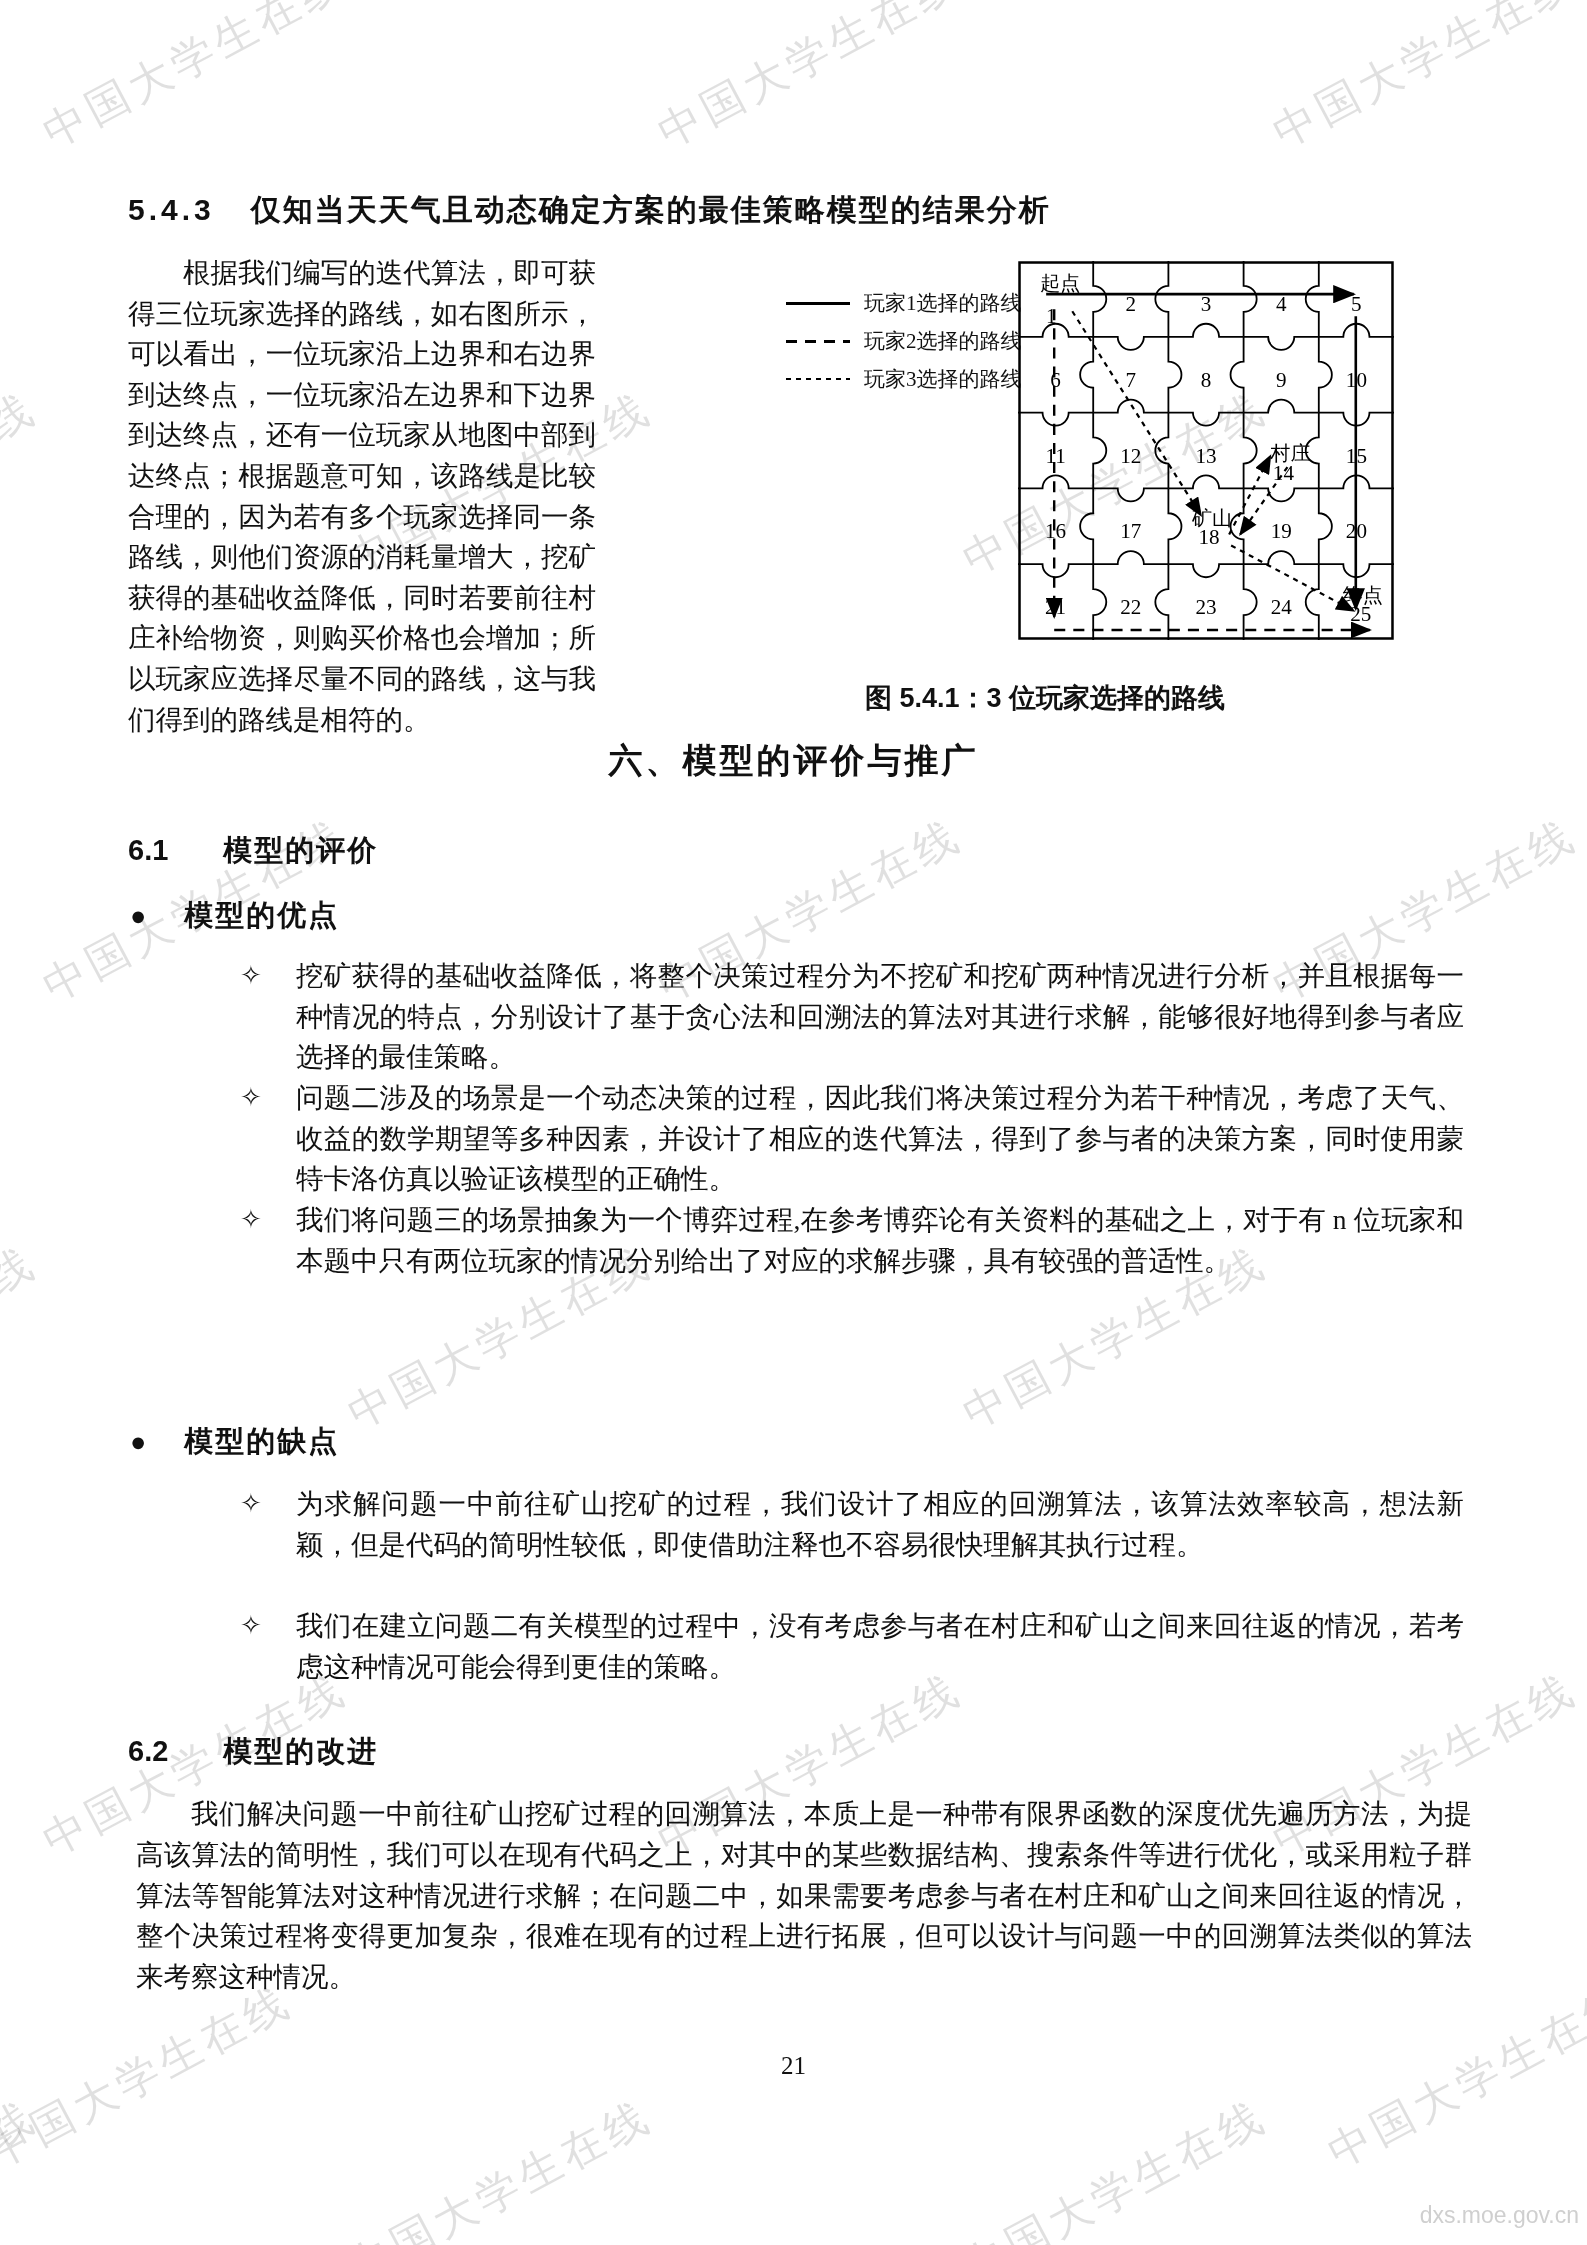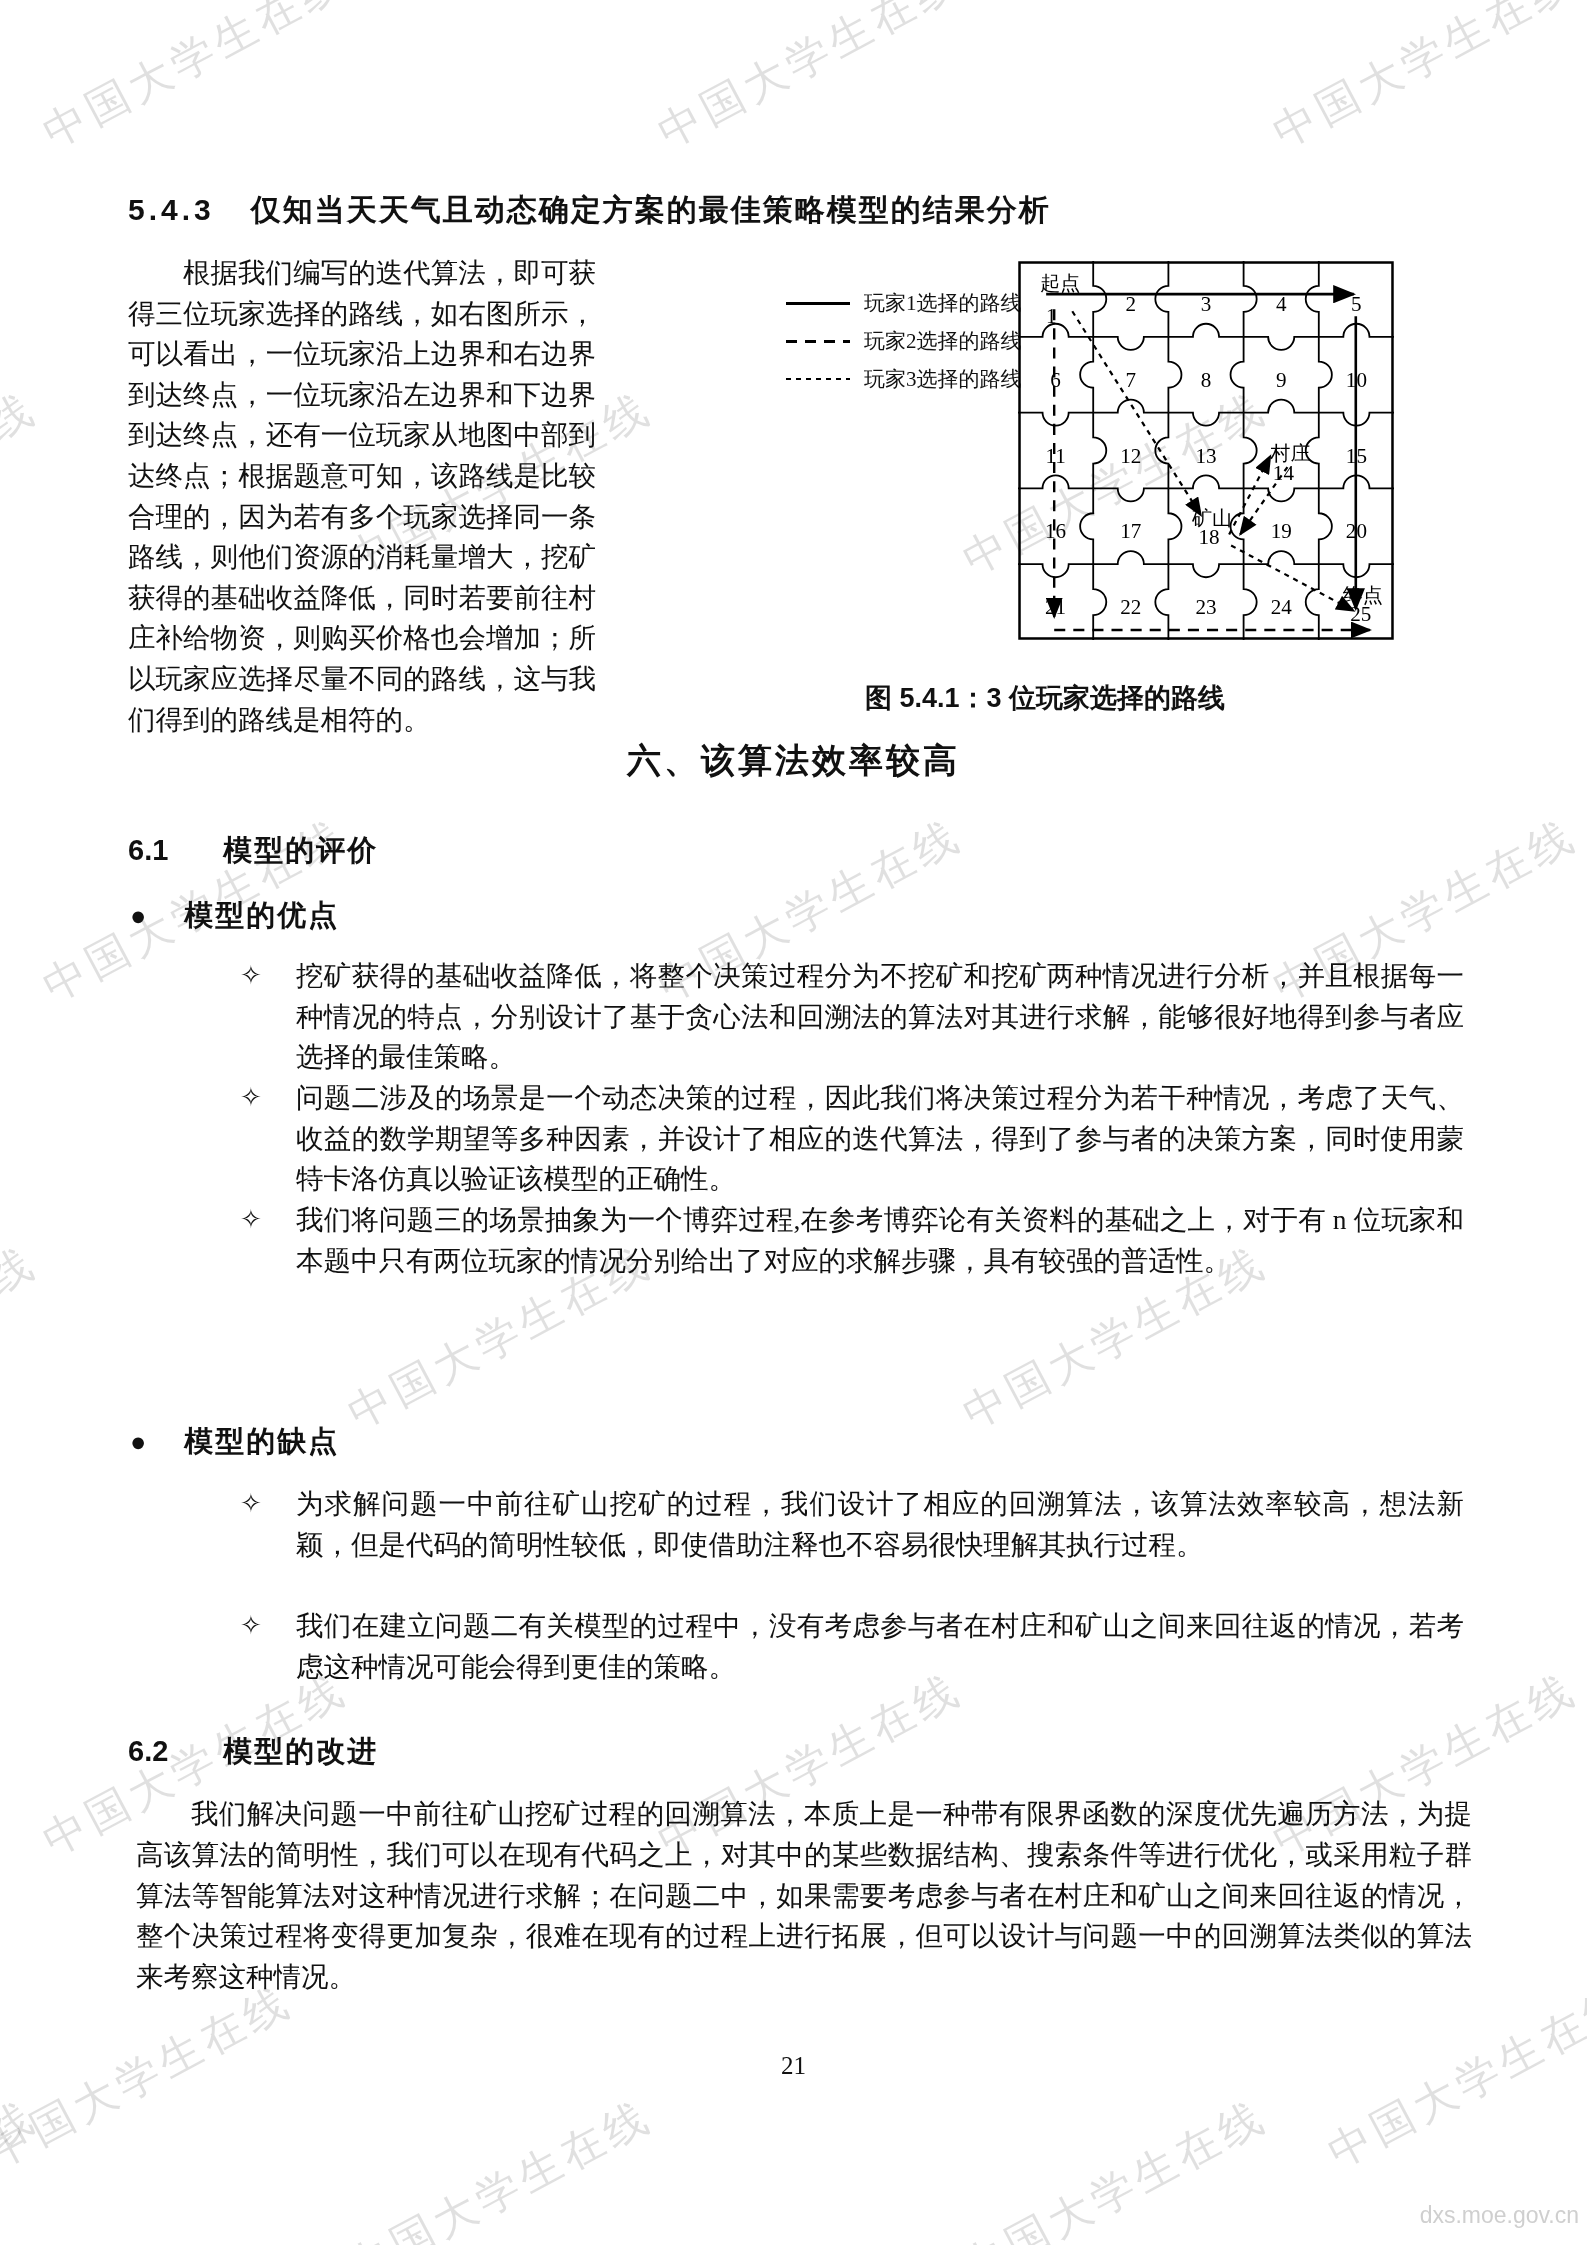--- a/index.html
+++ b/index.html
@@ -203,21 +203,21 @@
         <text class="cellnum" x="261.79999999999995" y="351.3" text-anchor="middle">24</text>
         <text class="cellnum" x="341" y="358" text-anchor="middle">25</text>
         <text class="maplabel" x="42" y="29" text-anchor="middle">起点</text>
         <text class="maplabel" x="271" y="198" text-anchor="middle">村庄</text>
         <text class="maplabel" x="193" y="263" text-anchor="middle">矿山</text>
         <text class="maplabel" x="343" y="339" text-anchor="middle">终点</text>
       </svg>
   </div>
   <div class="caption">图 5.4.1：3 位玩家选择的路线</div>
 
-  <div class="h6">六、该算法效率较高</div>
+  <div class="h6">六、模型的评价与推广</div>
 
   <div class="hsub" style="top:831px;">
     <span>6.1</span><span class="subtitle">模型的评价</span>
   </div>
 
   <div class="bullet-row" style="top:896px;">
     <span class="bullet-dot">●</span>
     <span class="bullet-title">模型的优点</span>
   </div>
 

